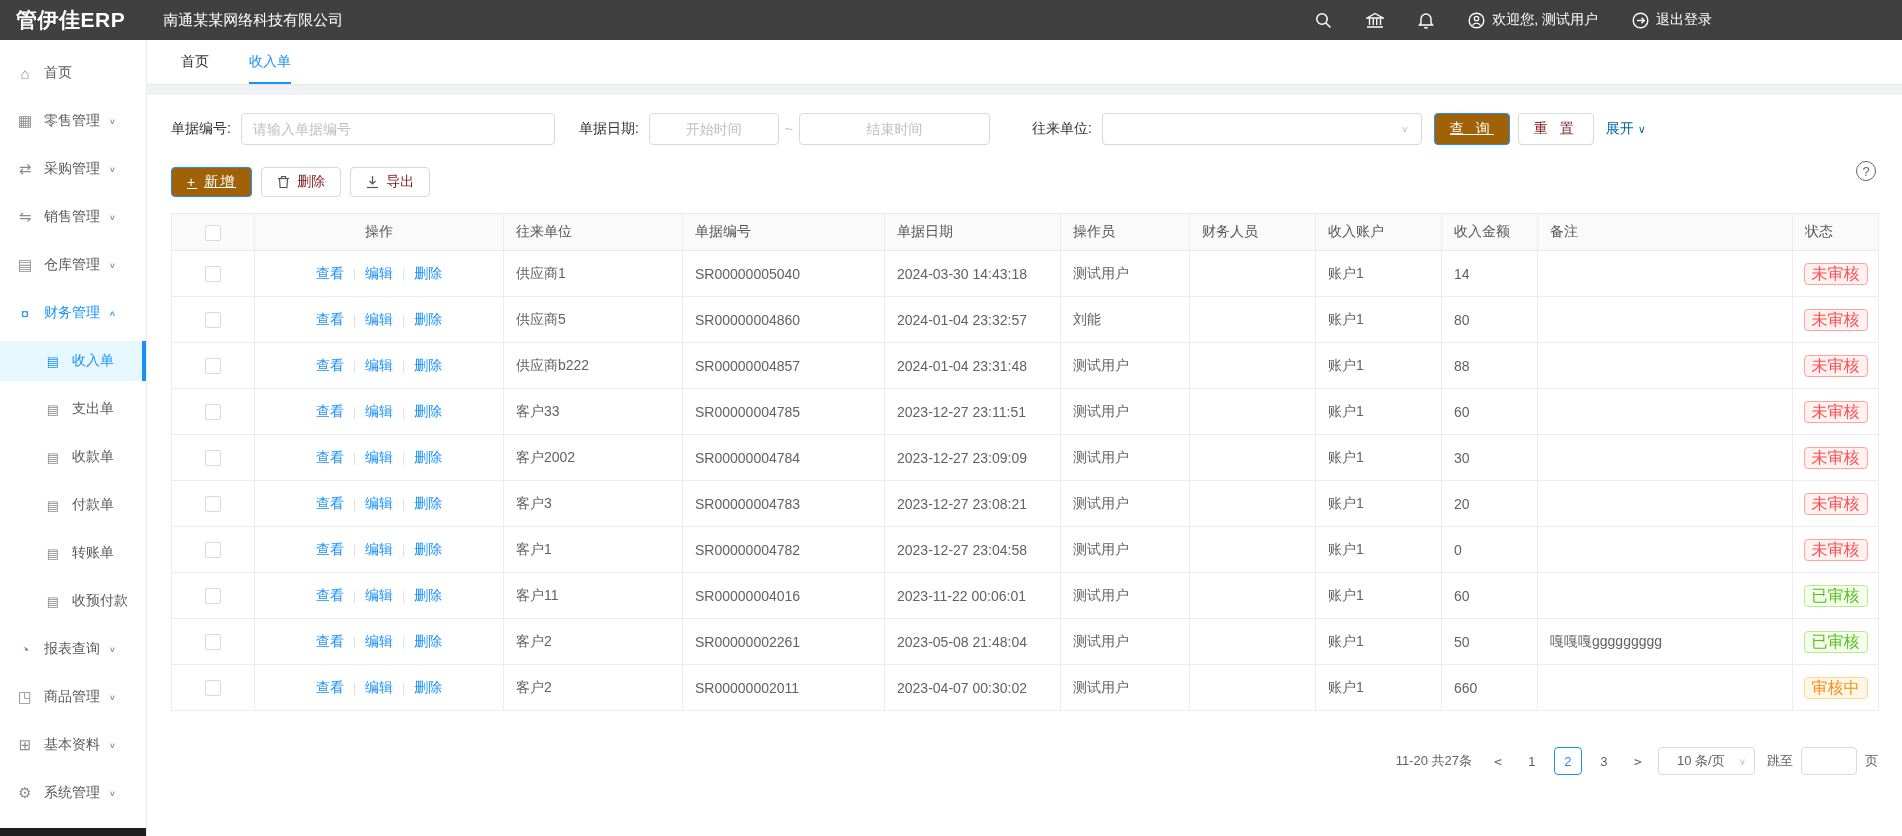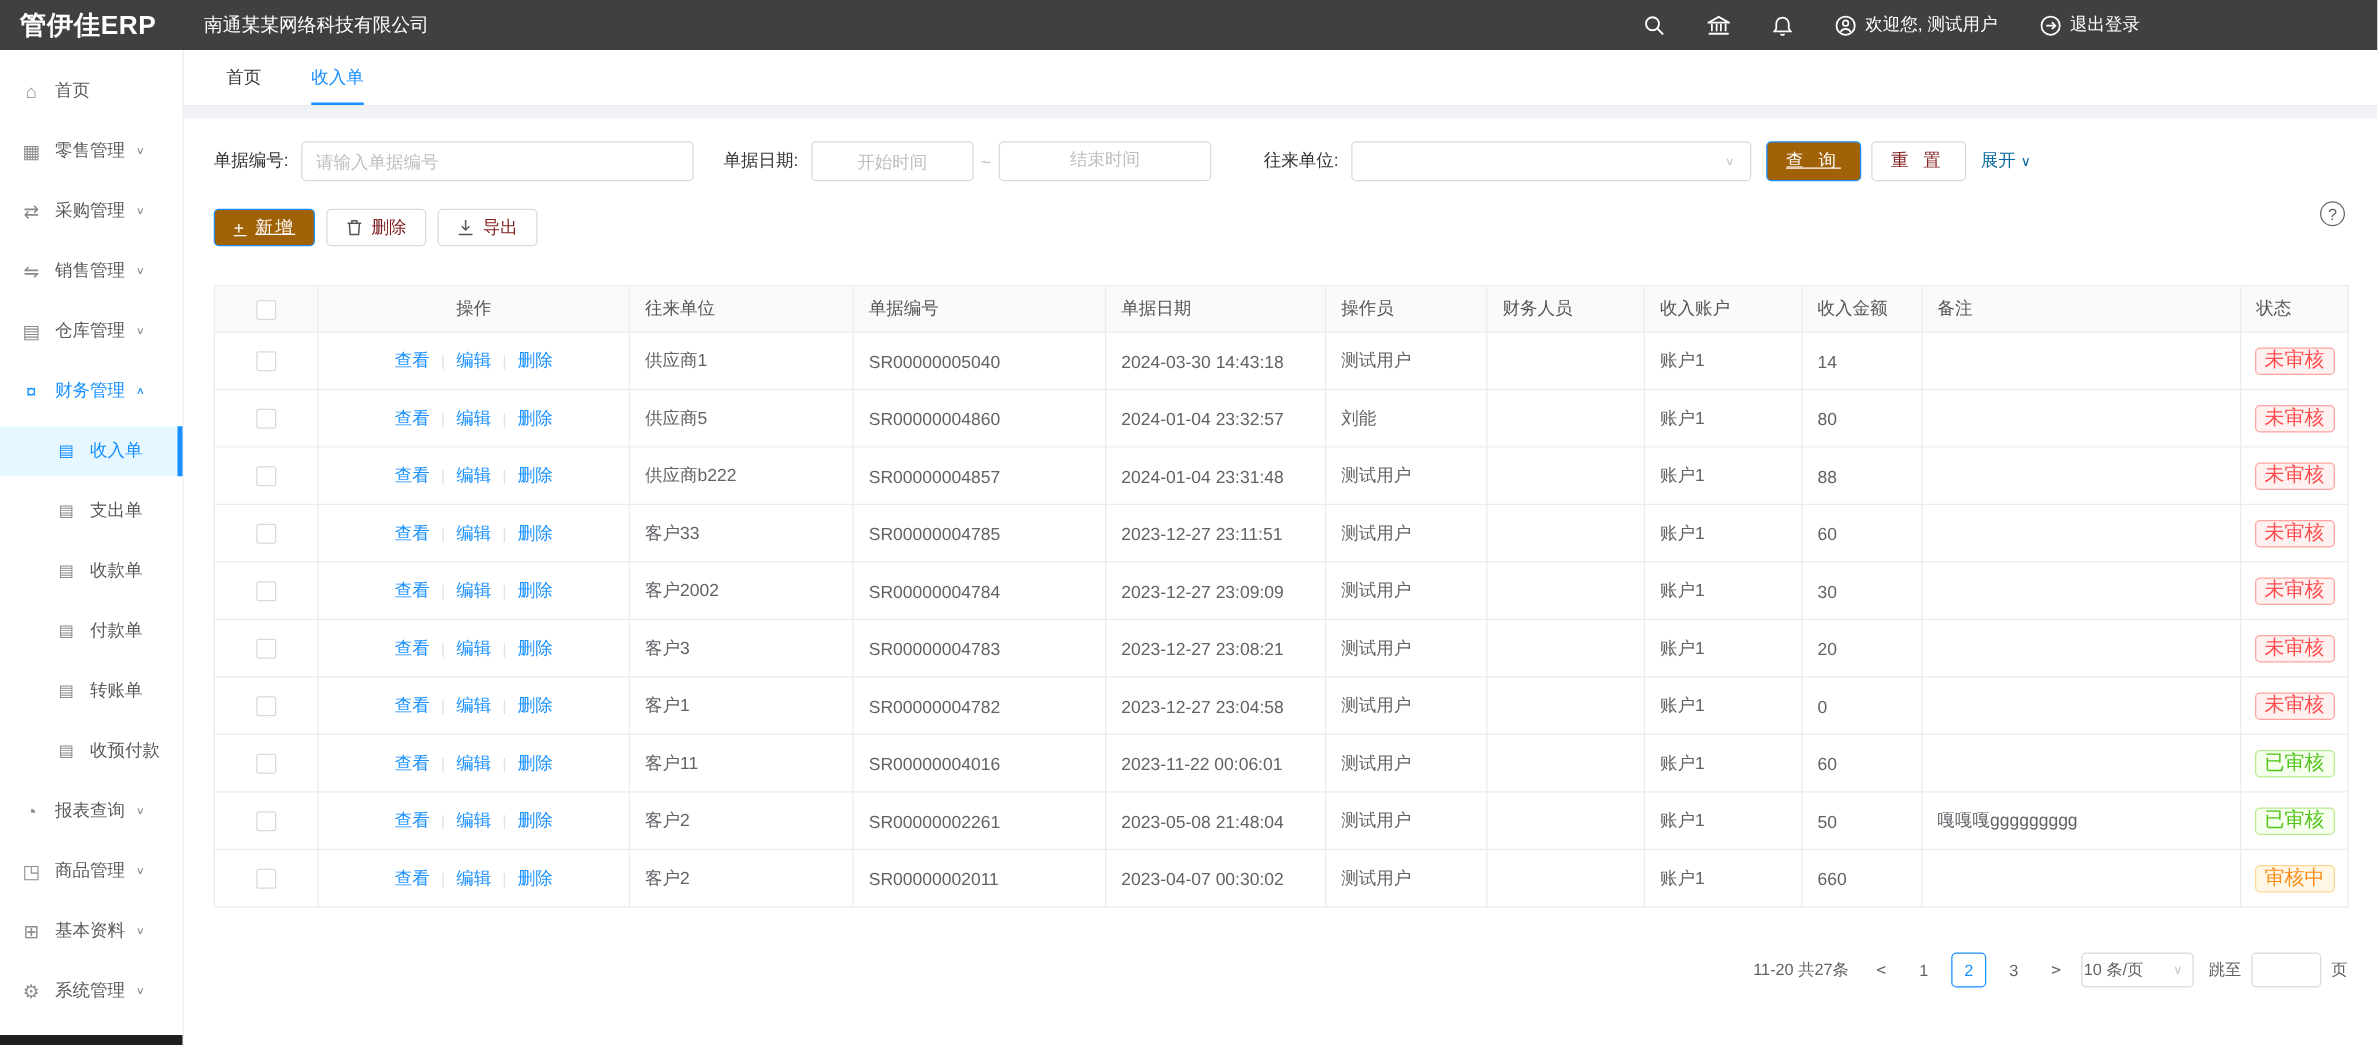--- a/index.html
+++ b/index.html
@@ -46,21 +46,21 @@
 
   
   .filter-row { margin-top:18px; display:flex; align-items:center; height:32px; font-size:14px; color:#333; }
   .f-label { margin-right:10px; }
   .inp { height:32px; border:1px solid #d9d9d9; border-radius:4px; background:#fff;
     font-size:14px; color:#333; padding:0 11px; outline:none; }
   .inp::placeholder { color:#bfbfbf; }
   .inp-billno { width:314px; }
   .date-label { margin-left:24px; }
   .inp-date { width:130px; text-align:center; }
-  .inp-date2 { width:170px;font-family:Liberation Mono, monospace; }
+  .inp-date2 { width:191px; }
   .tilde { margin:0 6px; color:#bfbfbf; }
   .partner-label { margin-left:42px; }
   .select { width:320px; height:32px; border:1px solid #d9d9d9; border-radius:4px;
     display:flex; align-items:center; justify-content:flex-end; padding:0 12px; cursor:pointer; }
   .select .chev { color:#c0c4cc; font-size:11px; transform:scaleY(.8); }
   .btn { height:32px; border-radius:4px; font-size:14px; display:inline-flex;
     align-items:center; justify-content:center; cursor:pointer; border:1px solid #d9d9d9;
     background:#fff; color:#7f1d1d; padding:0 15px; }
   .btn-primary { background:#a16207; border-color:#1890ff; color:#fff; letter-spacing:4px;text-decoration:underline; }
   .btn-search { margin-left:12px; letter-spacing:4px; }
@@ -72,21 +72,21 @@
     border-radius:50%; display:flex; align-items:center; justify-content:center;
     font-size:13px; color:#666; cursor:pointer; }
 
   
   .toolbar { margin-top:22px; display:flex; align-items:center; gap:9px; }
   .btn-h30 { height:30px; }
   .btn .b-ico { margin-right:7px; display:inline-flex; }
   .btn-add { letter-spacing:2px; }
 
   
-  .tablewrap { margin-top:31px; }
+  .tablewrap { margin-top:16px; }
   table { border-collapse:collapse; table-layout:fixed; width:1707px; font-size:14px; }
   th, td { border:1px solid #ececec; height:46px; padding:0 12px; color:#606266;
     overflow:hidden; white-space:nowrap; text-overflow:ellipsis; }
   thead th { background:#fafafa; height:37px; font-weight:500; color:#555; text-align:left; }
   th.c, td.c { text-align:center; padding:0; }
   .cb { display:inline-block; width:16px; height:16px; border:1px solid #d9d9d9; border-radius:2px;
     background:#fff; vertical-align:middle; cursor:pointer; }
   .oplinks { display:flex; align-items:center; justify-content:center; }
   .oplink { color:#1890ff; cursor:pointer; }
   .opdiv { color:#e0e0e0; margin:0 9px; font-size:12px; }
@@ -99,21 +99,21 @@
   
   .pagination { margin-top:36px; display:flex; align-items:center; justify-content:flex-end;
     gap:8px; font-size:13px; color:#606266; width:1707px; }
   .pg-summary { margin-right:6px; }
   .pg-arrow { width:24px; height:28px; display:flex; align-items:center; justify-content:center;
     color:#666; cursor:pointer; font-family:"DejaVu Sans Mono",monospace; }
   .pg-num { min-width:28px; height:28px; display:flex; align-items:center; justify-content:center;
     border-radius:4px; cursor:pointer; border:1px solid transparent; }
   .pg-num.current { border-color:#1890ff; color:#1890ff; }
   .pg-size { height:28px; border:1px solid #d9d9d9; border-radius:4px; display:flex; align-items:center;
-    padding:0 8px 0 1px; gap:24px; cursor:pointer; color:#606266; }
+    padding:0 8px 0 18px; gap:14px; cursor:pointer; color:#606266; }
   .pg-size .chev { color:#c0c4cc; font-size:10px; }
   .pg-jump { margin-left:4px; }
   .pg-input { width:56px; height:28px; border:1px solid #d9d9d9; border-radius:4px; outline:none;
     padding:0 6px; font-size:13px; }
 </style>
 </head>
 <body>
 
 <div class="app">
 

